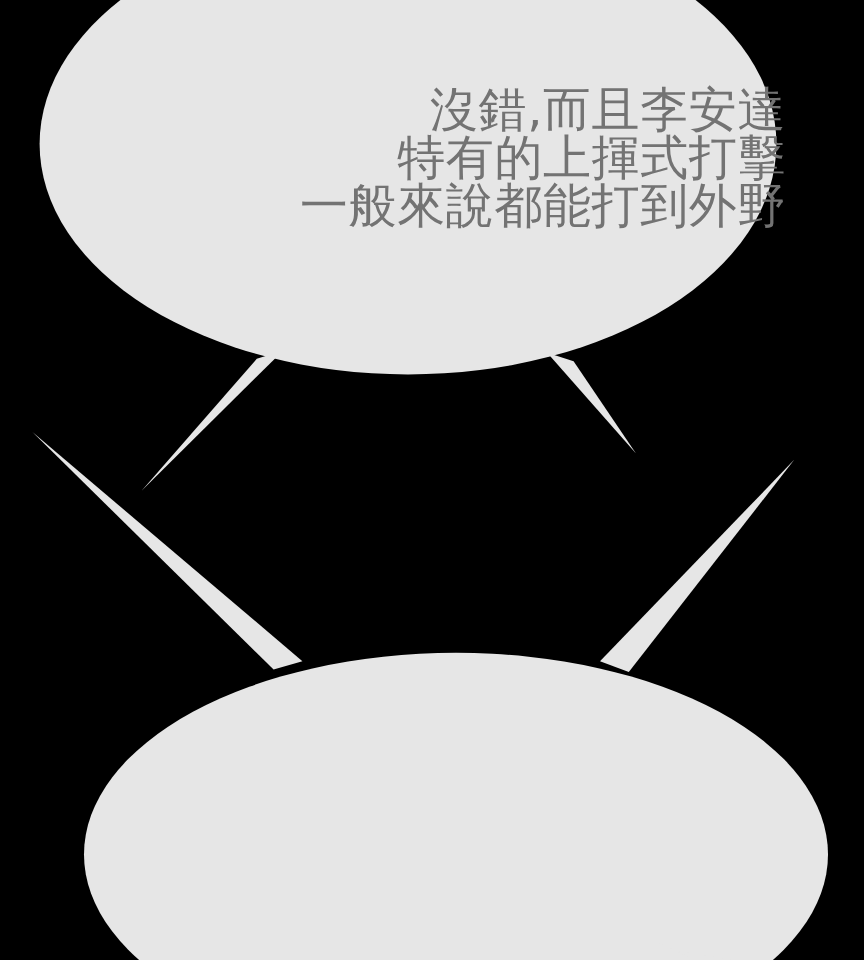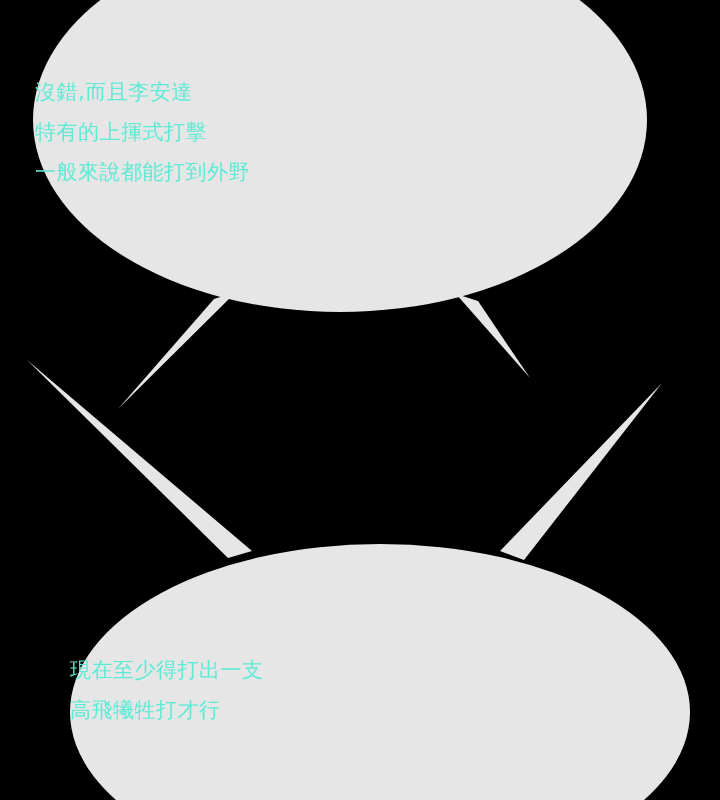--- a/index.html
+++ b/index.html
@@ -18,23 +18,23 @@
   #panel-svg {
     position: absolute;
     left: 0;
     top: 0;
     width: 720px;
     height: 800px;
     display: block;
   }
   .bubble-text {
     position: absolute;
-    text-align: left;
-    color: #5eead4;
-    font-size: 21px;
+    text-align: right;
+    color: #737373;
+    font-size: 40px;
     line-height: 40px;
     letter-spacing: 0.5px;
     white-space: pre-line;
     font-weight: 400;
     user-select: none;
   }
   #bubble-top-text {
     left: 35px;
     top: 72px;
     width: 620px;
@@ -64,16 +64,14 @@
       <path d="M 228 558 L 252 551 L 27 360 Z" fill="#E6E6E6"></path>
       <path d="M 500 551 L 524 560 L 662 383 Z" fill="#E6E6E6"></path>
       <path d="M 540 782 L 562 792 L 612 800 L 580 800 Z" fill="#E6E6E6"></path>
     </g>
   </svg>
 
   <div class="bubble-text" id="bubble-top-text">沒錯,而且李安達
 特有的上揮式打擊
 一般來說都能打到外野</div>
 
-  <div class="bubble-text" id="bubble-bottom-text">現在至少得打出一支
-高飛犧牲打才行</div>
 
 </div>
 
 </body></html>

